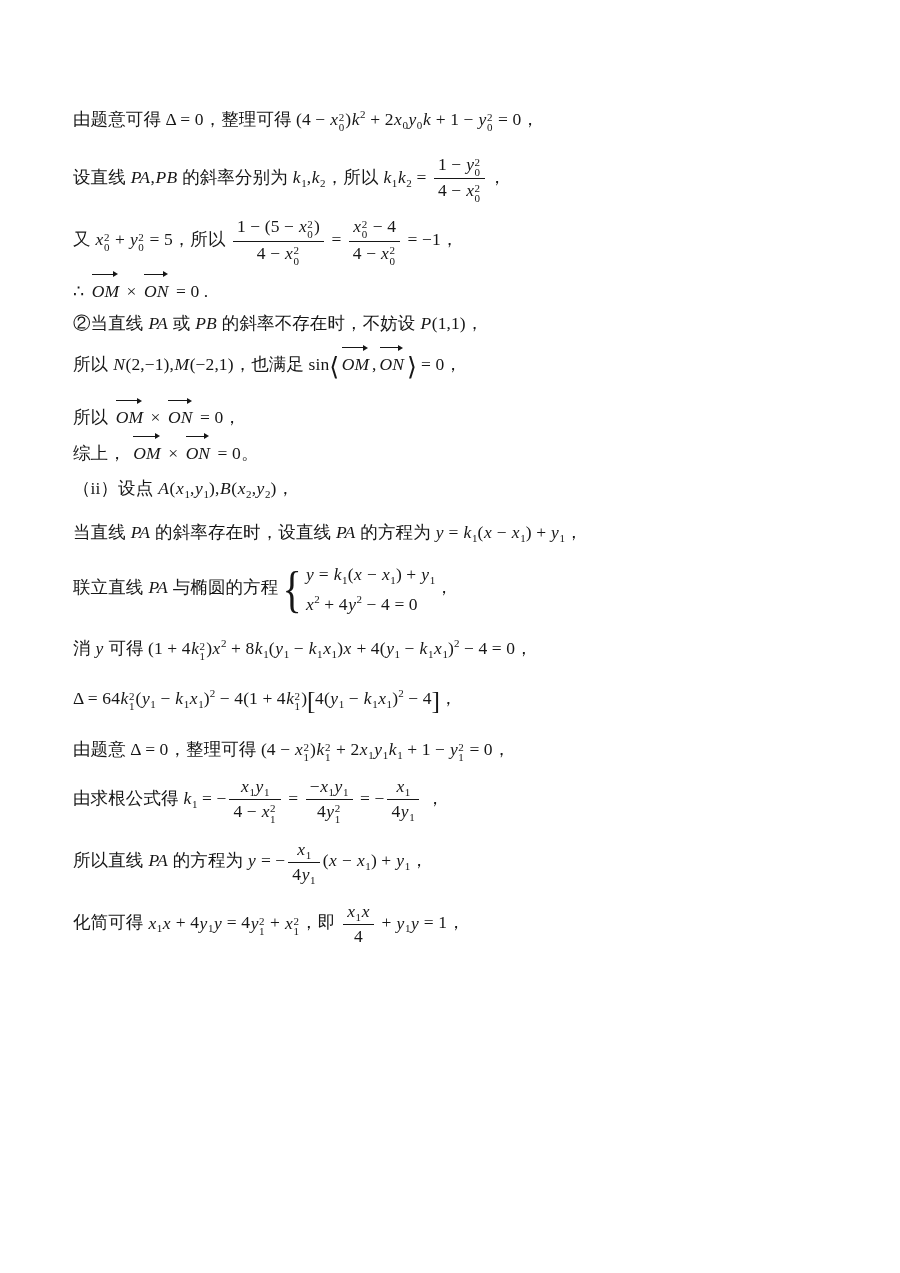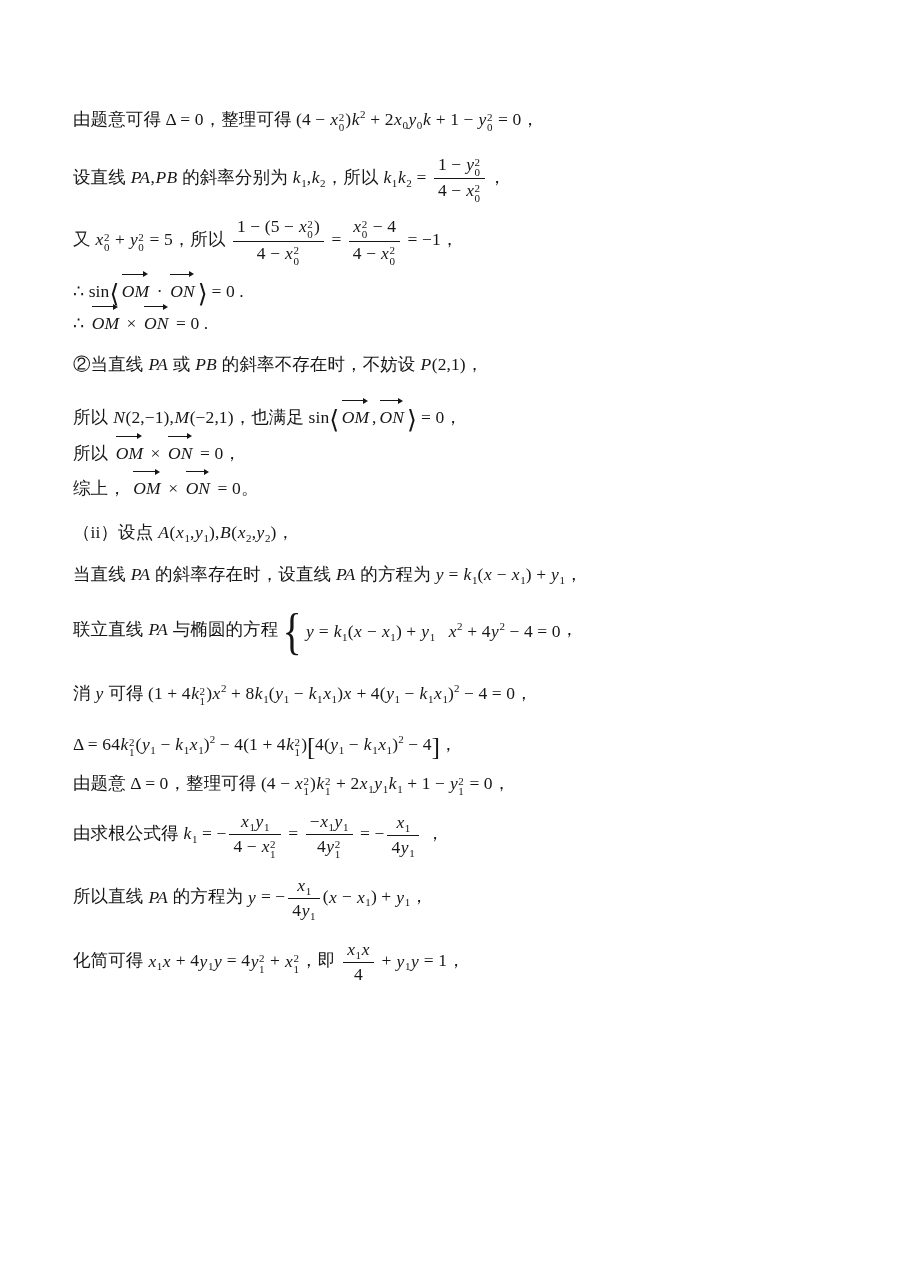--- a/index.html
+++ b/index.html
@@ -89,34 +89,33 @@
     vertical-align:middle;
     margin-left:2px;
   }
   .mbrace{
     font-size:50px;
     line-height:1;
     font-weight:300;
     transform:scaleX(0.8);
     margin-right:1px;
   }
-  .mcol{display:inline-flex;flex-direction:row;gap:13px;align-items:flex-start;}
+  .mcol{display:inline-flex;flex-direction:column;gap:3px;align-items:flex-start;}
   .mrow{white-space:pre;}
 </style>
 </head>
 <body>
 
 <div class="page">
   <div class="doc">
     <div class="line"><span class="mt">由题意可得 Δ = 0，整理可得 (4 − </span><span class="mi">x</span><span class="mss"><span class="mss-sup">2</span><span class="mss-sub">0</span></span><span class="mt">)</span><span class="mi">k</span><span class="msup">2</span><span class="mt"> + 2</span><span class="mi">x</span><span class="msub">0</span><span class="mi">y</span><span class="msub">0</span><span class="mi">k</span><span class="mt"> + 1 − </span><span class="mi">y</span><span class="mss"><span class="mss-sup">2</span><span class="mss-sub">0</span></span><span class="mt"> = 0，</span></div>
     <div class="line"><span class="mt">设直线 </span><span class="mi">PA</span><span class="mt">,</span><span class="mi">PB</span><span class="mt"> 的斜率分别为 </span><span class="mi">k</span><span class="msub">1</span><span class="mt">,</span><span class="mi">k</span><span class="msub">2</span><span class="mt">，所以 </span><span class="mi">k</span><span class="msub">1</span><span class="mi">k</span><span class="msub">2</span><span class="mt"> = </span><span class="mfrac"><span class="mnum"><span class="mt">1 − </span><span class="mi">y</span><span class="mss"><span class="mss-sup">2</span><span class="mss-sub">0</span></span></span><span class="mden"><span class="mt">4 − </span><span class="mi">x</span><span class="mss"><span class="mss-sup">2</span><span class="mss-sub">0</span></span></span></span><span class="mt">，</span></div>
     <div class="line"><span class="mt">又 </span><span class="mi">x</span><span class="mss"><span class="mss-sup">2</span><span class="mss-sub">0</span></span><span class="mt"> + </span><span class="mi">y</span><span class="mss"><span class="mss-sup">2</span><span class="mss-sub">0</span></span><span class="mt"> = 5，所以 </span><span class="mfrac"><span class="mnum"><span class="mt">1 − (5 − </span><span class="mi">x</span><span class="mss"><span class="mss-sup">2</span><span class="mss-sub">0</span></span><span class="mt">)</span></span><span class="mden"><span class="mt">4 − </span><span class="mi">x</span><span class="mss"><span class="mss-sup">2</span><span class="mss-sub">0</span></span></span></span><span class="mt"> = </span><span class="mfrac"><span class="mnum"><span class="mi">x</span><span class="mss"><span class="mss-sup">2</span><span class="mss-sub">0</span></span><span class="mt"> − 4</span></span><span class="mden"><span class="mt">4 − </span><span class="mi">x</span><span class="mss"><span class="mss-sup">2</span><span class="mss-sub">0</span></span></span></span><span class="mt"> = −1，</span></div>
-    <div class="line"><span class="mt">∴ sin</span><span class="mg">⟨</span><span class="mvec"><span class="mvec-arrow"></span><span class="mvec-body">OM</span></span><span class="mt"> · </span><span class="mvec"><span class="mvec-arrow"></span><span class="mvec-body">ON</span></span><span class="mg">⟩</span><span class="mt"> = 0 .</span></div>
     <div class="line"><span class="mt">∴ </span><span class="mvec"><span class="mvec-arrow"></span><span class="mvec-body">OM</span></span><span class="mt"> × </span><span class="mvec"><span class="mvec-arrow"></span><span class="mvec-body">ON</span></span><span class="mt"> = 0 .</span></div>
-    <div class="line"><span class="mt">②当直线 </span><span class="mi">PA</span><span class="mt"> 或 </span><span class="mi">PB</span><span class="mt"> 的斜率不存在时，不妨设 </span><span class="mi">P</span><span class="mt">(2,1)，</span></div>
+    <div class="line"><span class="mt">②当直线 </span><span class="mi">PA</span><span class="mt"> 或 </span><span class="mi">PB</span><span class="mt"> 的斜率不存在时，不妨设 </span><span class="mi">P</span><span class="mt">(1,1)，</span></div>
     <div class="line"><span class="mt">所以 </span><span class="mi">N</span><span class="mt">(2,−1),</span><span class="mi">M</span><span class="mt">(−2,1)，也满足 sin</span><span class="mg">⟨</span><span class="mvec"><span class="mvec-arrow"></span><span class="mvec-body">OM</span></span><span class="mt">,</span><span class="mvec"><span class="mvec-arrow"></span><span class="mvec-body">ON</span></span><span class="mg">⟩</span><span class="mt"> = 0，</span></div>
     <div class="line"><span class="mt">所以 </span><span class="mvec"><span class="mvec-arrow"></span><span class="mvec-body">OM</span></span><span class="mt"> × </span><span class="mvec"><span class="mvec-arrow"></span><span class="mvec-body">ON</span></span><span class="mt"> = 0，</span></div>
     <div class="line"><span class="mt">综上， </span><span class="mvec"><span class="mvec-arrow"></span><span class="mvec-body">OM</span></span><span class="mt"> × </span><span class="mvec"><span class="mvec-arrow"></span><span class="mvec-body">ON</span></span><span class="mt"> = 0。</span></div>
     <div class="line"><span class="mt">（ii）设点 </span><span class="mi">A</span><span class="mt">(</span><span class="mi">x</span><span class="msub">1</span><span class="mt">,</span><span class="mi">y</span><span class="msub">1</span><span class="mt">),</span><span class="mi">B</span><span class="mt">(</span><span class="mi">x</span><span class="msub">2</span><span class="mt">,</span><span class="mi">y</span><span class="msub">2</span><span class="mt">)，</span></div>
     <div class="line"><span class="mt">当直线 </span><span class="mi">PA</span><span class="mt"> 的斜率存在时，设直线 </span><span class="mi">PA</span><span class="mt"> 的方程为 </span><span class="mi">y</span><span class="mt"> = </span><span class="mi">k</span><span class="msub">1</span><span class="mt">(</span><span class="mi">x</span><span class="mt"> − </span><span class="mi">x</span><span class="msub">1</span><span class="mt">) + </span><span class="mi">y</span><span class="msub">1</span><span class="mt">，</span></div>
     <div class="line"><span class="mt">联立直线 </span><span class="mi">PA</span><span class="mt"> 与椭圆的方程</span><span class="mcases"><span class="mbrace">{</span><span class="mcol"><span class="mrow"><span class="mi">y</span><span class="mt"> = </span><span class="mi">k</span><span class="msub">1</span><span class="mt">(</span><span class="mi">x</span><span class="mt"> − </span><span class="mi">x</span><span class="msub">1</span><span class="mt">) + </span><span class="mi">y</span><span class="msub">1</span></span><span class="mrow"><span class="mi">x</span><span class="msup">2</span><span class="mt"> + 4</span><span class="mi">y</span><span class="msup">2</span><span class="mt"> − 4 = 0</span></span></span></span><span class="mt">，</span></div>
     <div class="line"><span class="mt">消 </span><span class="mi">y</span><span class="mt"> 可得 (1 + 4</span><span class="mi">k</span><span class="mss"><span class="mss-sup">2</span><span class="mss-sub">1</span></span><span class="mt">)</span><span class="mi">x</span><span class="msup">2</span><span class="mt"> + 8</span><span class="mi">k</span><span class="msub">1</span><span class="mt">(</span><span class="mi">y</span><span class="msub">1</span><span class="mt"> − </span><span class="mi">k</span><span class="msub">1</span><span class="mi">x</span><span class="msub">1</span><span class="mt">)</span><span class="mi">x</span><span class="mt"> + 4(</span><span class="mi">y</span><span class="msub">1</span><span class="mt"> − </span><span class="mi">k</span><span class="msub">1</span><span class="mi">x</span><span class="msub">1</span><span class="mt">)</span><span class="msup">2</span><span class="mt"> − 4 = 0，</span></div>
     <div class="line"><span class="mt">Δ = 64</span><span class="mi">k</span><span class="mss"><span class="mss-sup">2</span><span class="mss-sub">1</span></span><span class="mt">(</span><span class="mi">y</span><span class="msub">1</span><span class="mt"> − </span><span class="mi">k</span><span class="msub">1</span><span class="mi">x</span><span class="msub">1</span><span class="mt">)</span><span class="msup">2</span><span class="mt"> − 4(1 + 4</span><span class="mi">k</span><span class="mss"><span class="mss-sup">2</span><span class="mss-sub">1</span></span><span class="mt">)</span><span class="mg">[</span><span class="mt">4(</span><span class="mi">y</span><span class="msub">1</span><span class="mt"> − </span><span class="mi">k</span><span class="msub">1</span><span class="mi">x</span><span class="msub">1</span><span class="mt">)</span><span class="msup">2</span><span class="mt"> − 4</span><span class="mg">]</span><span class="mt">，</span></div>
     <div class="line"><span class="mt">由题意 Δ = 0，整理可得 (4 − </span><span class="mi">x</span><span class="mss"><span class="mss-sup">2</span><span class="mss-sub">1</span></span><span class="mt">)</span><span class="mi">k</span><span class="mss"><span class="mss-sup">2</span><span class="mss-sub">1</span></span><span class="mt"> + 2</span><span class="mi">x</span><span class="msub">1</span><span class="mi">y</span><span class="msub">1</span><span class="mi">k</span><span class="msub">1</span><span class="mt"> + 1 − </span><span class="mi">y</span><span class="mss"><span class="mss-sup">2</span><span class="mss-sub">1</span></span><span class="mt"> = 0，</span></div>
     <div class="line"><span class="mt">由求根公式得 </span><span class="mi">k</span><span class="msub">1</span><span class="mt"> = −</span><span class="mfrac"><span class="mnum"><span class="mi">x</span><span class="msub">1</span><span class="mi">y</span><span class="msub">1</span></span><span class="mden"><span class="mt">4 − </span><span class="mi">x</span><span class="mss"><span class="mss-sup">2</span><span class="mss-sub">1</span></span></span></span><span class="mt"> = </span><span class="mfrac"><span class="mnum"><span class="mt">−</span><span class="mi">x</span><span class="msub">1</span><span class="mi">y</span><span class="msub">1</span></span><span class="mden"><span class="mt">4</span><span class="mi">y</span><span class="mss"><span class="mss-sup">2</span><span class="mss-sub">1</span></span></span></span><span class="mt"> = −</span><span class="mfrac"><span class="mnum"><span class="mi">x</span><span class="msub">1</span></span><span class="mden"><span class="mt">4</span><span class="mi">y</span><span class="msub">1</span></span></span><span class="mt"> ，</span></div>

